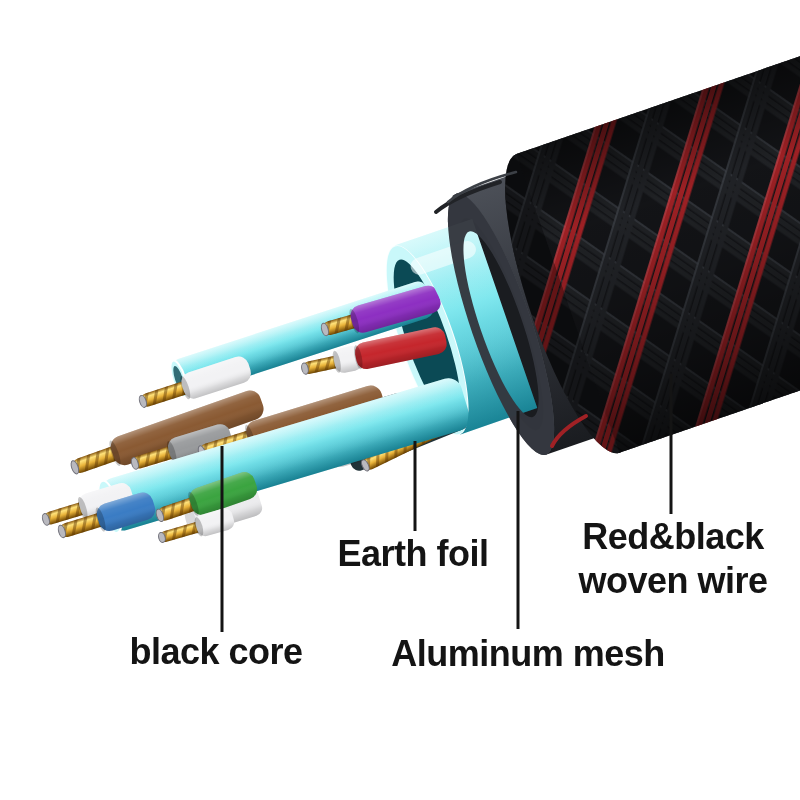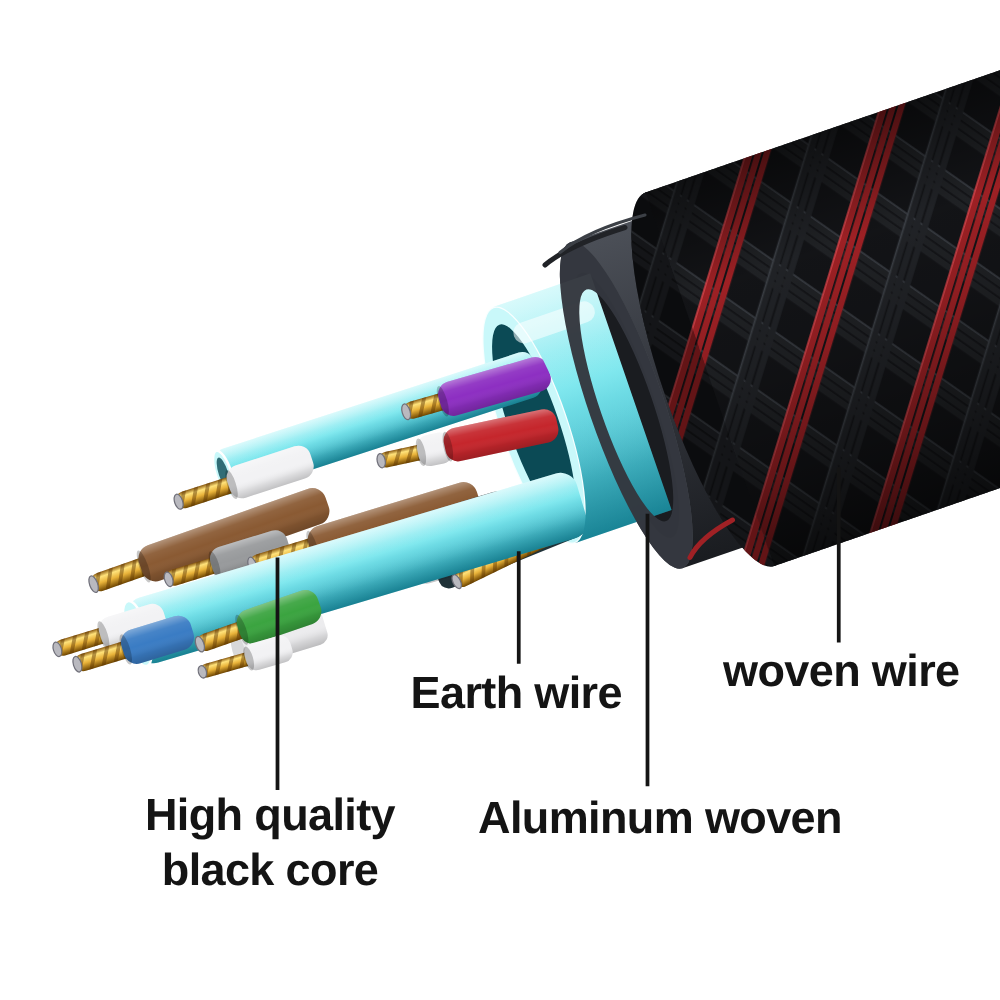--- a/index.html
+++ b/index.html
@@ -232,25 +232,25 @@
 
     <g id="callouts">
       <line x1="222" y1="446" x2="222" y2="632" style="stroke:var(--ink)" stroke-width="3"></line>
       <line x1="415" y1="441" x2="415" y2="531" style="stroke:var(--ink)" stroke-width="3"></line>
       <line x1="518" y1="411" x2="518" y2="629" style="stroke:var(--ink)" stroke-width="3"></line>
       <line x1="671" y1="374" x2="671" y2="514" style="stroke:var(--ink)" stroke-width="3"></line>
     </g>
   </svg>
 
   <div class="lbl" style="left:413px;top:532px">
-    <span>Earth wire</span>
+    <span>Earth foil</span>
   </div>
   <div class="lbl" style="left:216px;top:630px">
-    <span>High quality</span>
     <span>black core</span>
   </div>
   <div class="lbl" style="left:528px;top:632px">
-    <span>Aluminum woven</span>
+    <span>Aluminum mesh</span>
   </div>
   <div class="lbl" style="left:673px;top:515px">
+    <span>Red&amp;black</span>
     <span>woven wire</span>
   </div>
 </div>
 
 </body></html>

